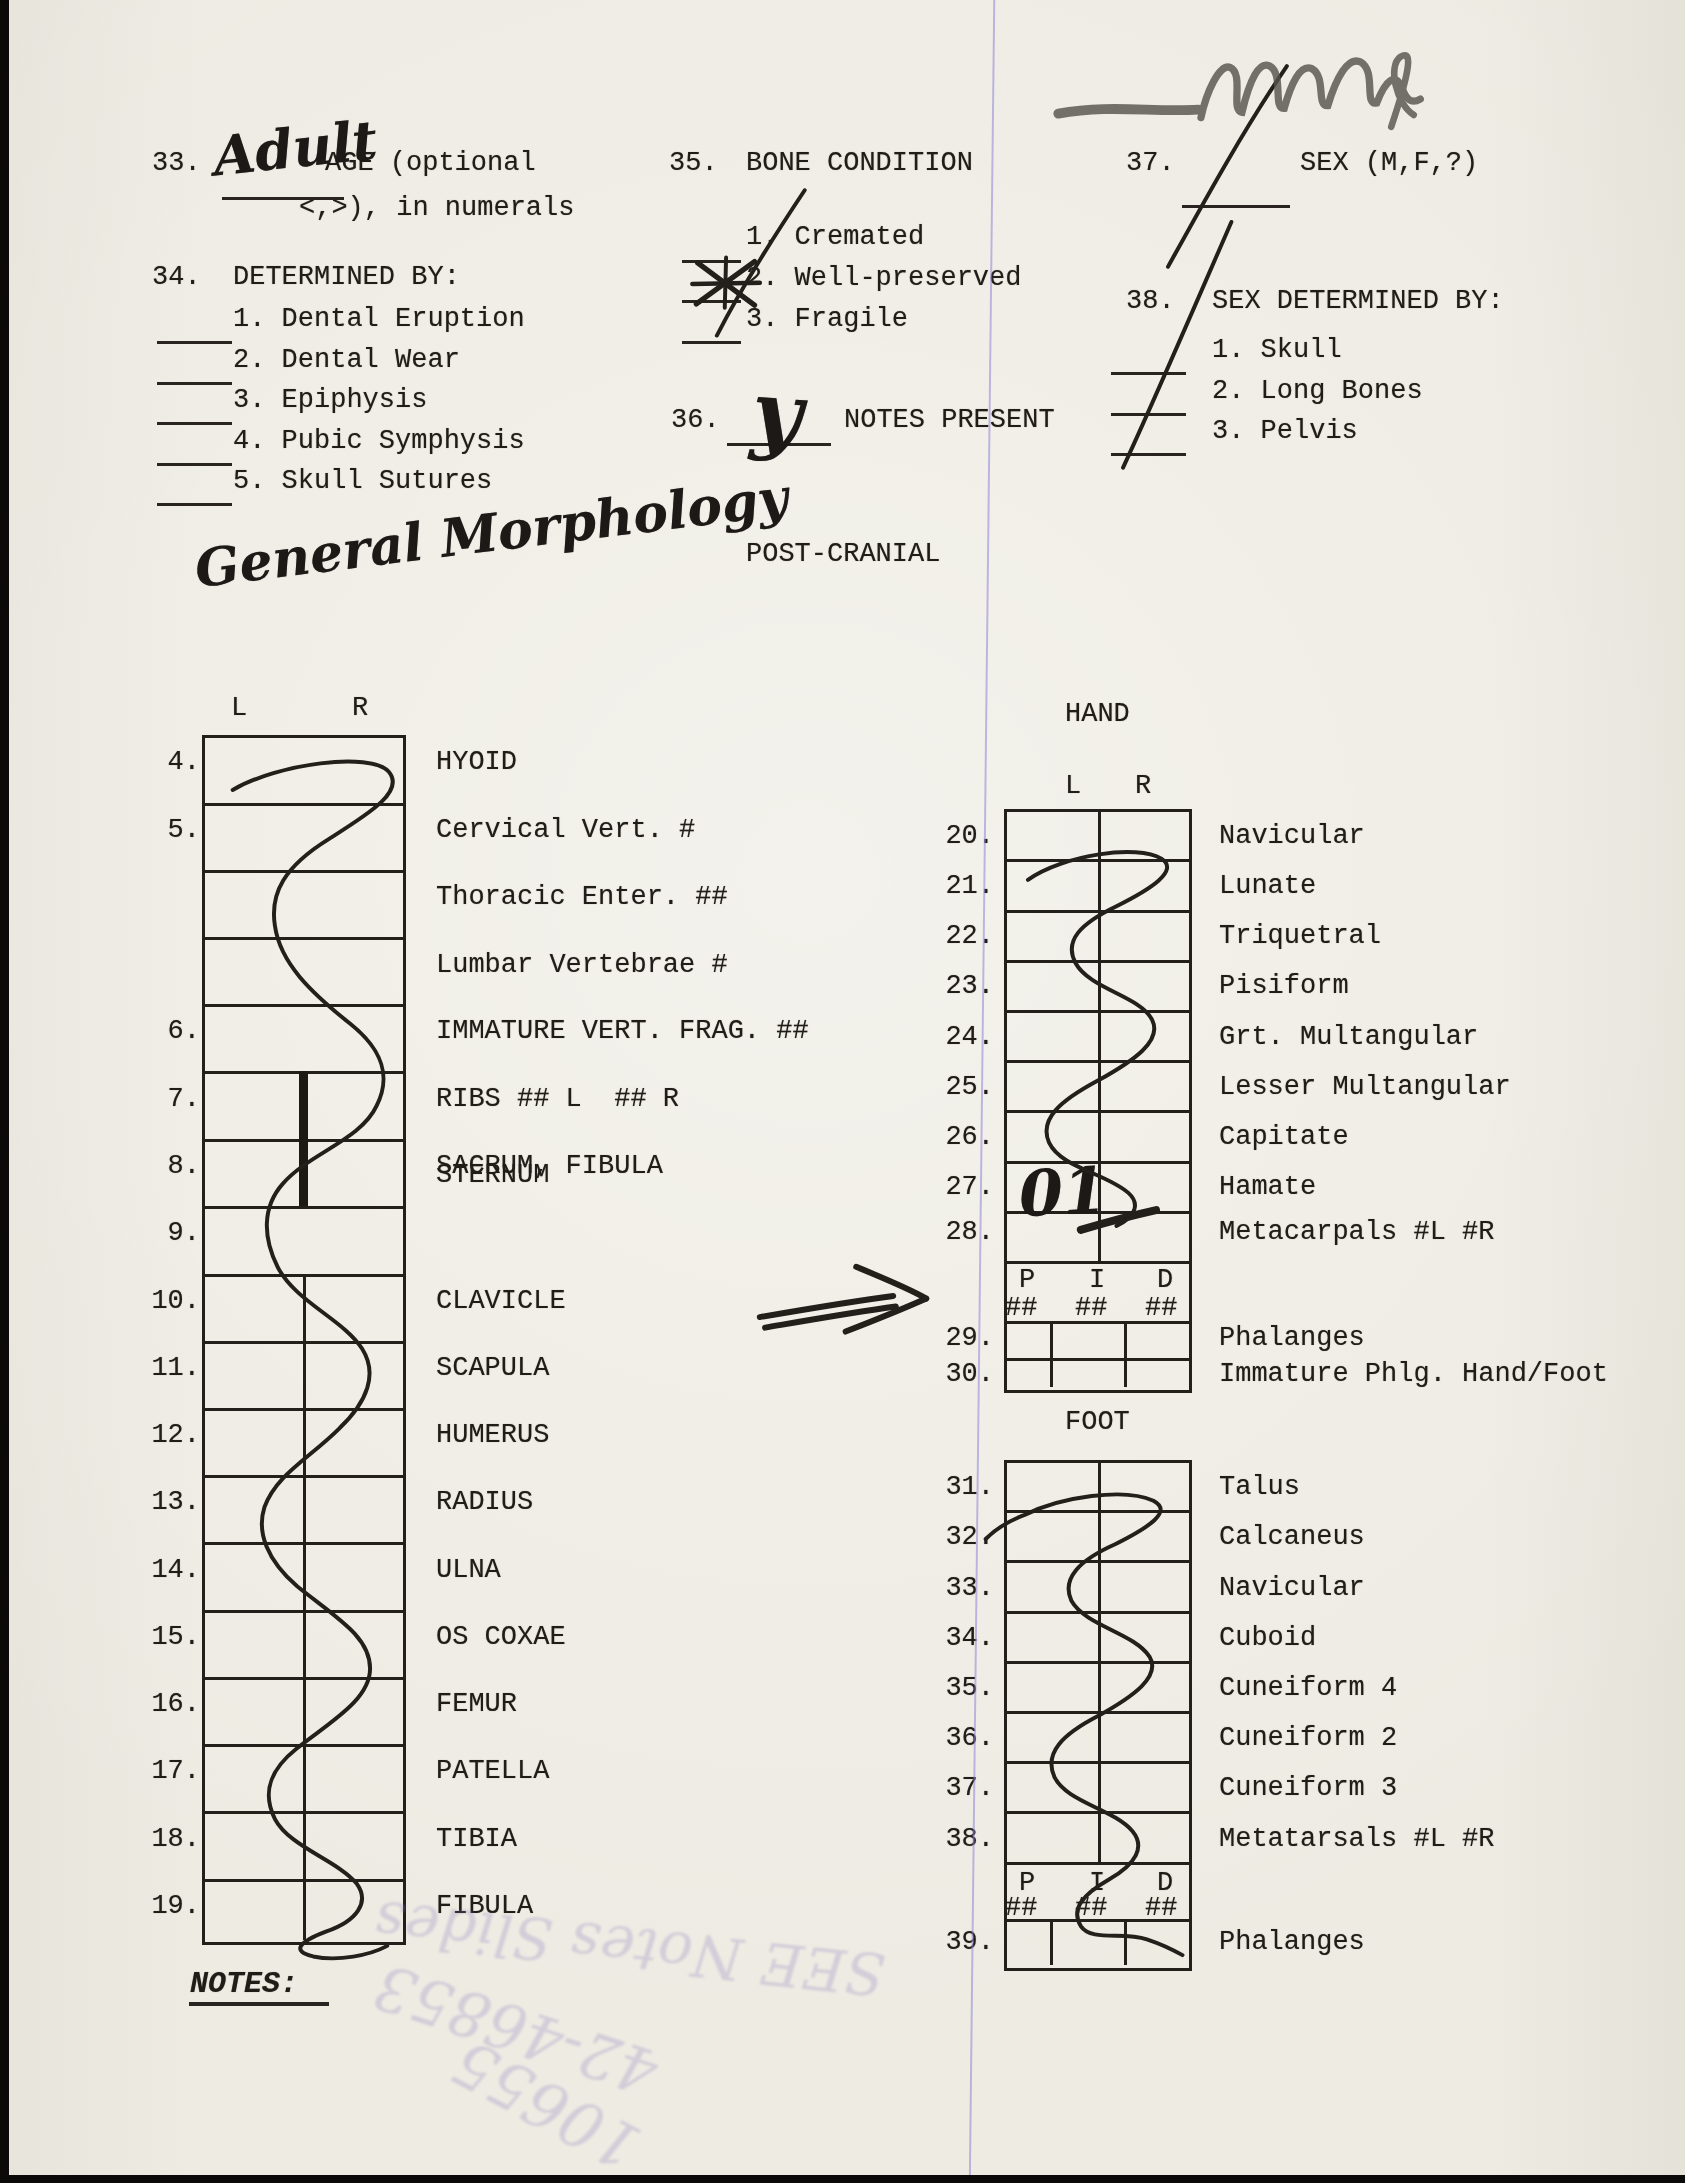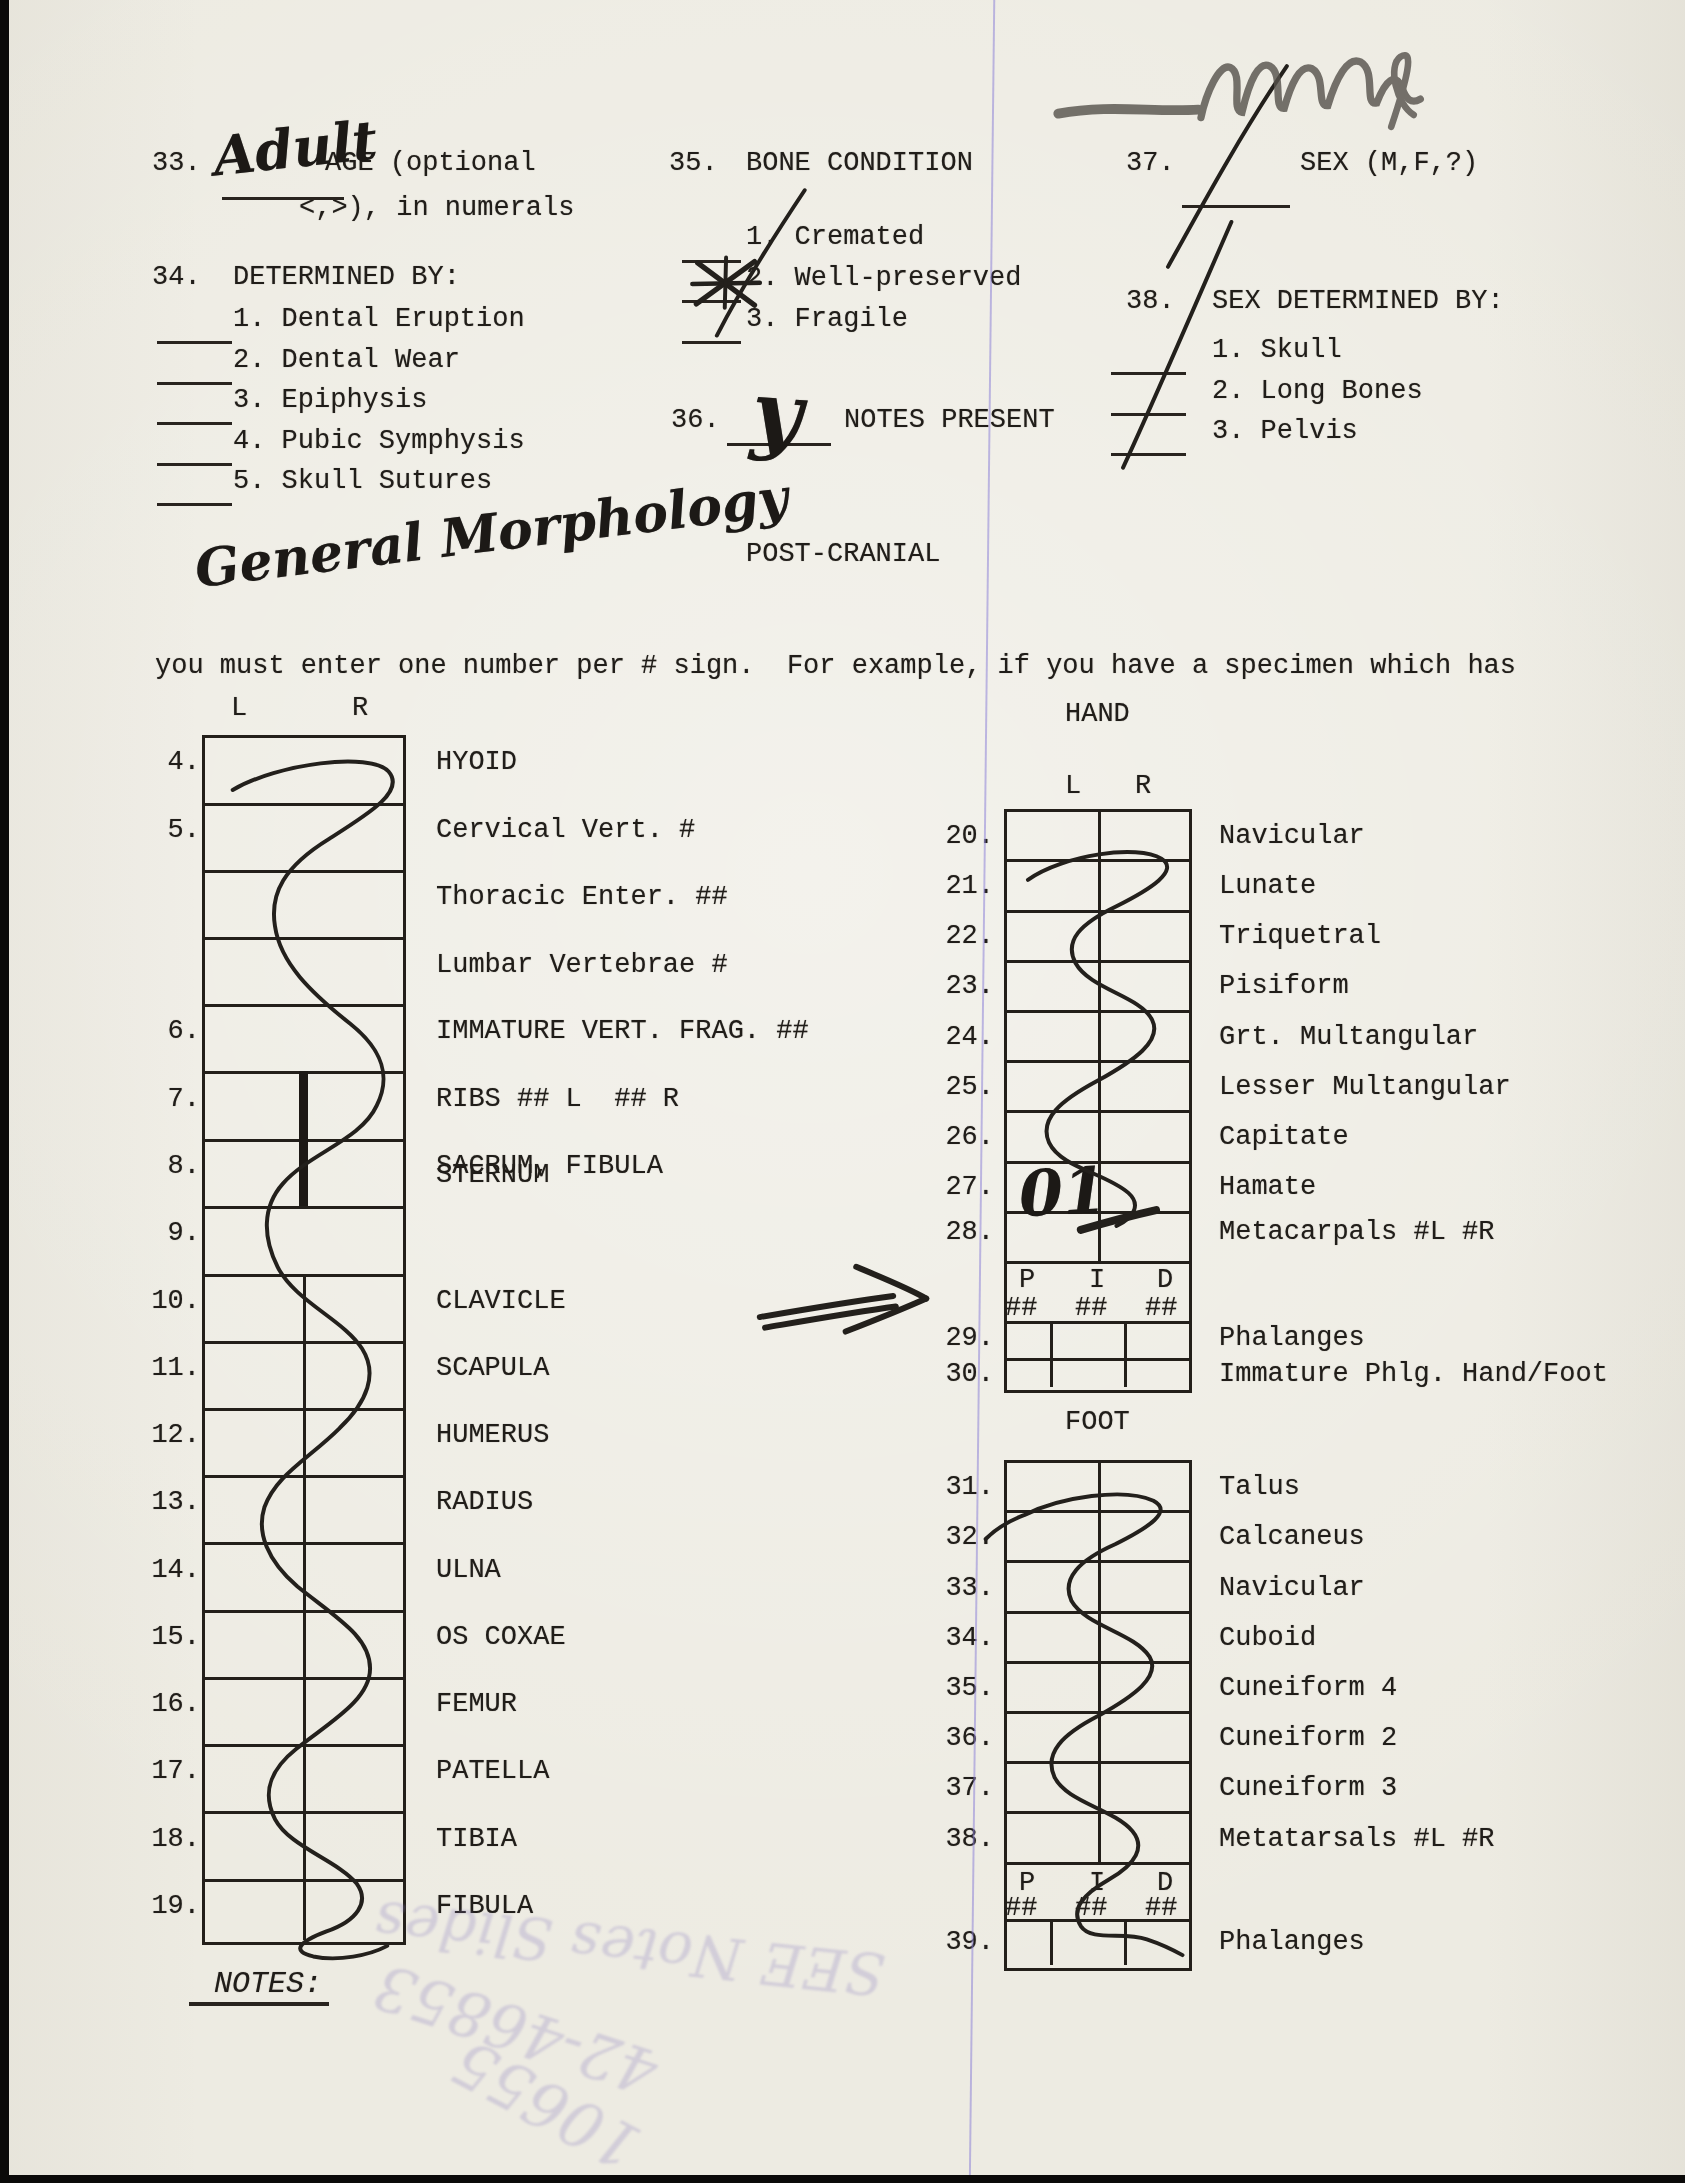--- a/index.html
+++ b/index.html
@@ -22,21 +22,21 @@
       radial-gradient(ellipse 120% 90% at 48% 40%, rgba(255,255,255,.35), rgba(0,0,0,0) 60%),
       linear-gradient(90deg, rgba(120,110,90,.05), rgba(0,0,0,0) 12%, rgba(0,0,0,0) 88%, rgba(120,110,90,.07));
     pointer-events:none;
   }
   .t{
     position:absolute;white-space:pre;
     font:27px/1.22 "Liberation Mono",monospace;
     color:var(--ink);
     text-shadow:0 0 1px rgba(35,28,22,.45);
   }
-  .bold{font-weight:normal;margin-left:24px;}
+  .bold{font-weight:bold;}
   .bl{position:absolute;height:0;border-bottom:3.3px solid #29241f;}
   .box{position:absolute;border:3.3px solid #231f1a;background:transparent;}
   .hline{position:absolute;height:2.6px;background:#231f1a;}
   .vline{position:absolute;width:2.6px;background:#231f1a;}
   .vthick{position:absolute;width:8.6px;background:#1d1915;}
   .hw{
     position:absolute;white-space:pre;color:#1c1916;
     font-family:"DejaVu Serif",serif;font-style:italic;
     text-shadow:0 0 0.7px rgba(0,0,0,.5);
   }
@@ -94,21 +94,20 @@
   <div class="t" style="left:1126px;top:285px;">38.</div>
   <div class="t" style="left:1212px;top:285px;">SEX DETERMINED BY:</div>
   <div class="t" style="left:1212px;top:334px;">1. Skull</div>
   <div class="t" style="left:1212px;top:375px;">2. Long Bones</div>
   <div class="t" style="left:1212px;top:415px;">3. Pelvis</div>
   <div class="bl" style="left:1111px;top:372px;width:75px;"></div>
   <div class="bl" style="left:1111px;top:413px;width:75px;"></div>
   <div class="bl" style="left:1111px;top:453px;width:75px;"></div>
 
   <div class="t" style="left:746px;top:538px;">POST-CRANIAL</div>
-  <div class="t" style="left:155px;top:650px;">you must enter one number per # sign.  For example, if you have a specimen which has</div>
 
   <div class="t" style="left:231px;top:692px;">L</div>
   <div class="t" style="left:352px;top:692px;">R</div>
   <div class="box" style="left:202px;top:735px;width:198px;height:1204px;"></div>
   <div class="hline" style="left:202px;top:803px;width:204px;"></div>
   <div class="hline" style="left:202px;top:870px;width:204px;"></div>
   <div class="hline" style="left:202px;top:937px;width:204px;"></div>
   <div class="hline" style="left:202px;top:1004px;width:204px;"></div>
   <div class="hline" style="left:202px;top:1071px;width:204px;"></div>
   <div class="hline" style="left:202px;top:1139px;width:204px;"></div>

